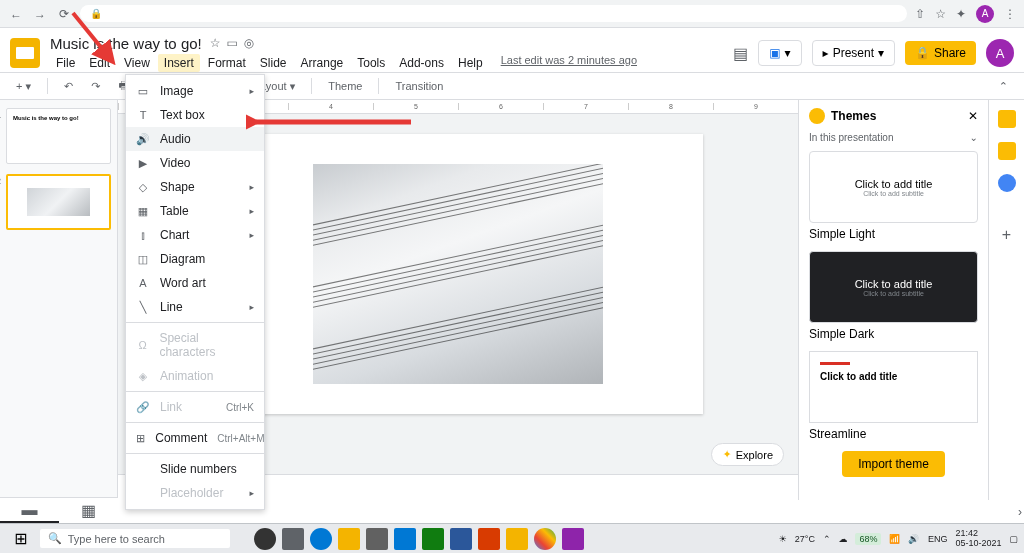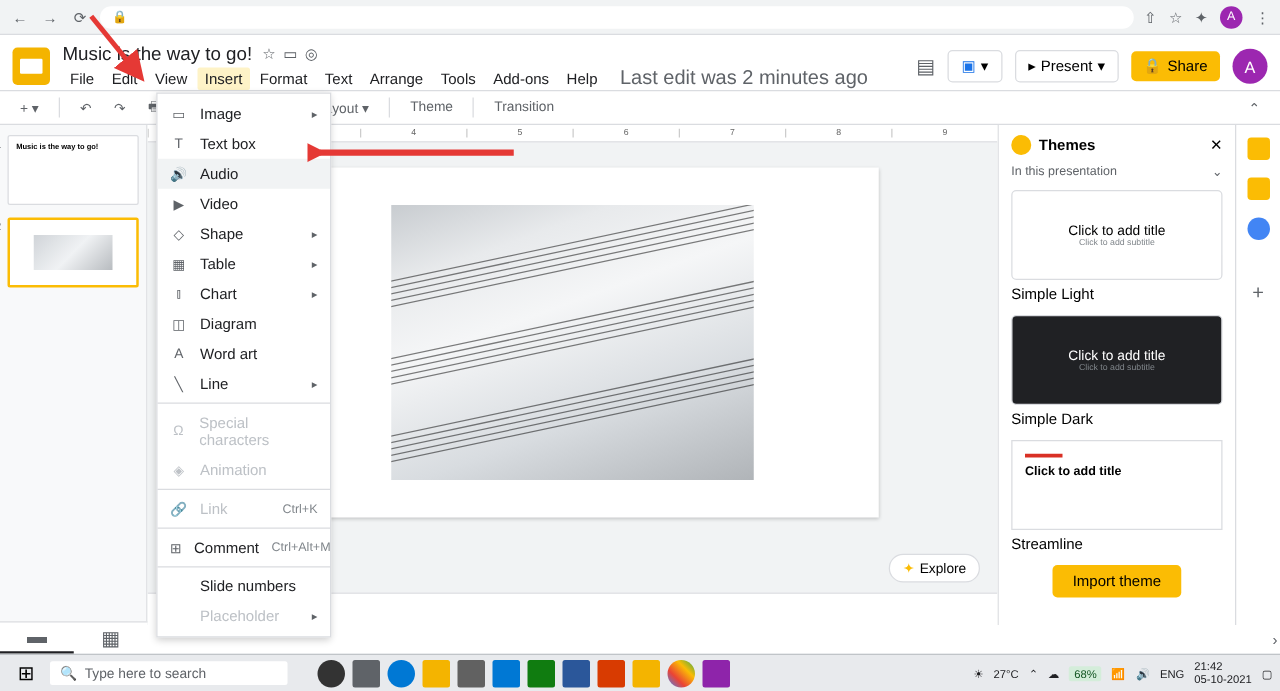--- a/index.html
+++ b/index.html
@@ -16,21 +16,21 @@
 
 .app-header { height: 44px; display: flex; align-items: center; padding: 6px 10px 0 10px; }
 .app-logo { width: 30px; height: 30px; background: #f4b400; border-radius: 4px; margin-right: 10px; display: flex; align-items: center; justify-content: center; }
 .app-logo::after { content: ""; width: 18px; height: 12px; background: #fff; border-radius: 1px; }
 .title-area { display: flex; flex-direction: column; }
 .doc-title { font-size: 15px; color: #202124; display: flex; align-items: center; gap: 8px; }
 .doc-icons { color: #5f6368; font-size: 12px; display: flex; gap: 6px; }
 .menu-bar { display: flex; gap: 2px; font-size: 12px; color: #202124; margin-top: 2px; }
 .menu-item { padding: 2px 6px; cursor: pointer; }
 .menu-item.highlighted { background: #fef3c7; border-radius: 2px; }
-.last-edit { color: #5f6368; font-size: 16px; margin-left: 10px; text-align: right; }
+.last-edit { color: #5f6368; font-size: 11px; text-decoration: underline; margin-left: 10px; text-align: right; }
 .header-right { margin-left: auto; display: flex; align-items: center; gap: 10px; }
 .hdr-btn { padding: 5px 10px; border: 1px solid #dadce0; border-radius: 4px; font-size: 12px; display: flex; align-items: center; gap: 4px; background: #fff; }
 .share-btn { background: #fbbc04; border: none; font-weight: 500; }
 .avatar-big { width: 28px; height: 28px; border-radius: 50%; background: #9c27b0; color: #fff; display: flex; align-items: center; justify-content: center; font-size: 13px; }
 
 
 .toolbar { height: 28px; border-top: 1px solid #dadce0; border-bottom: 1px solid #dadce0; display: flex; align-items: center; padding: 0 10px; font-size: 11px; color: #5f6368; gap: 6px; }
 .tb-sep { width: 1px; height: 16px; background: #dadce0; margin: 0 4px; }
 .tb-btn { padding: 2px 6px; }
 
@@ -132,21 +132,21 @@
         <span>▭</span>
         <span>◎</span>
       </span>
     </div>
     <div class="menu-bar">
       <span class="menu-item">File</span>
       <span class="menu-item">Edit</span>
       <span class="menu-item">View</span>
       <span class="menu-item highlighted">Insert</span>
       <span class="menu-item">Format</span>
-      <span class="menu-item">Text</span>
+      <span class="menu-item">Slide</span>
       <span class="menu-item">Arrange</span>
       <span class="menu-item">Tools</span>
       <span class="menu-item">Add-ons</span>
       <span class="menu-item">Help</span>
       <span class="last-edit">Last edit was 2 minutes ago</span>
     </div>
   </div>
   <div class="header-right">
     <span style="color:#5f6368">▤</span>
     <div class="hdr-btn"><span style="color:#1a73e8">▣</span>▾</div>

